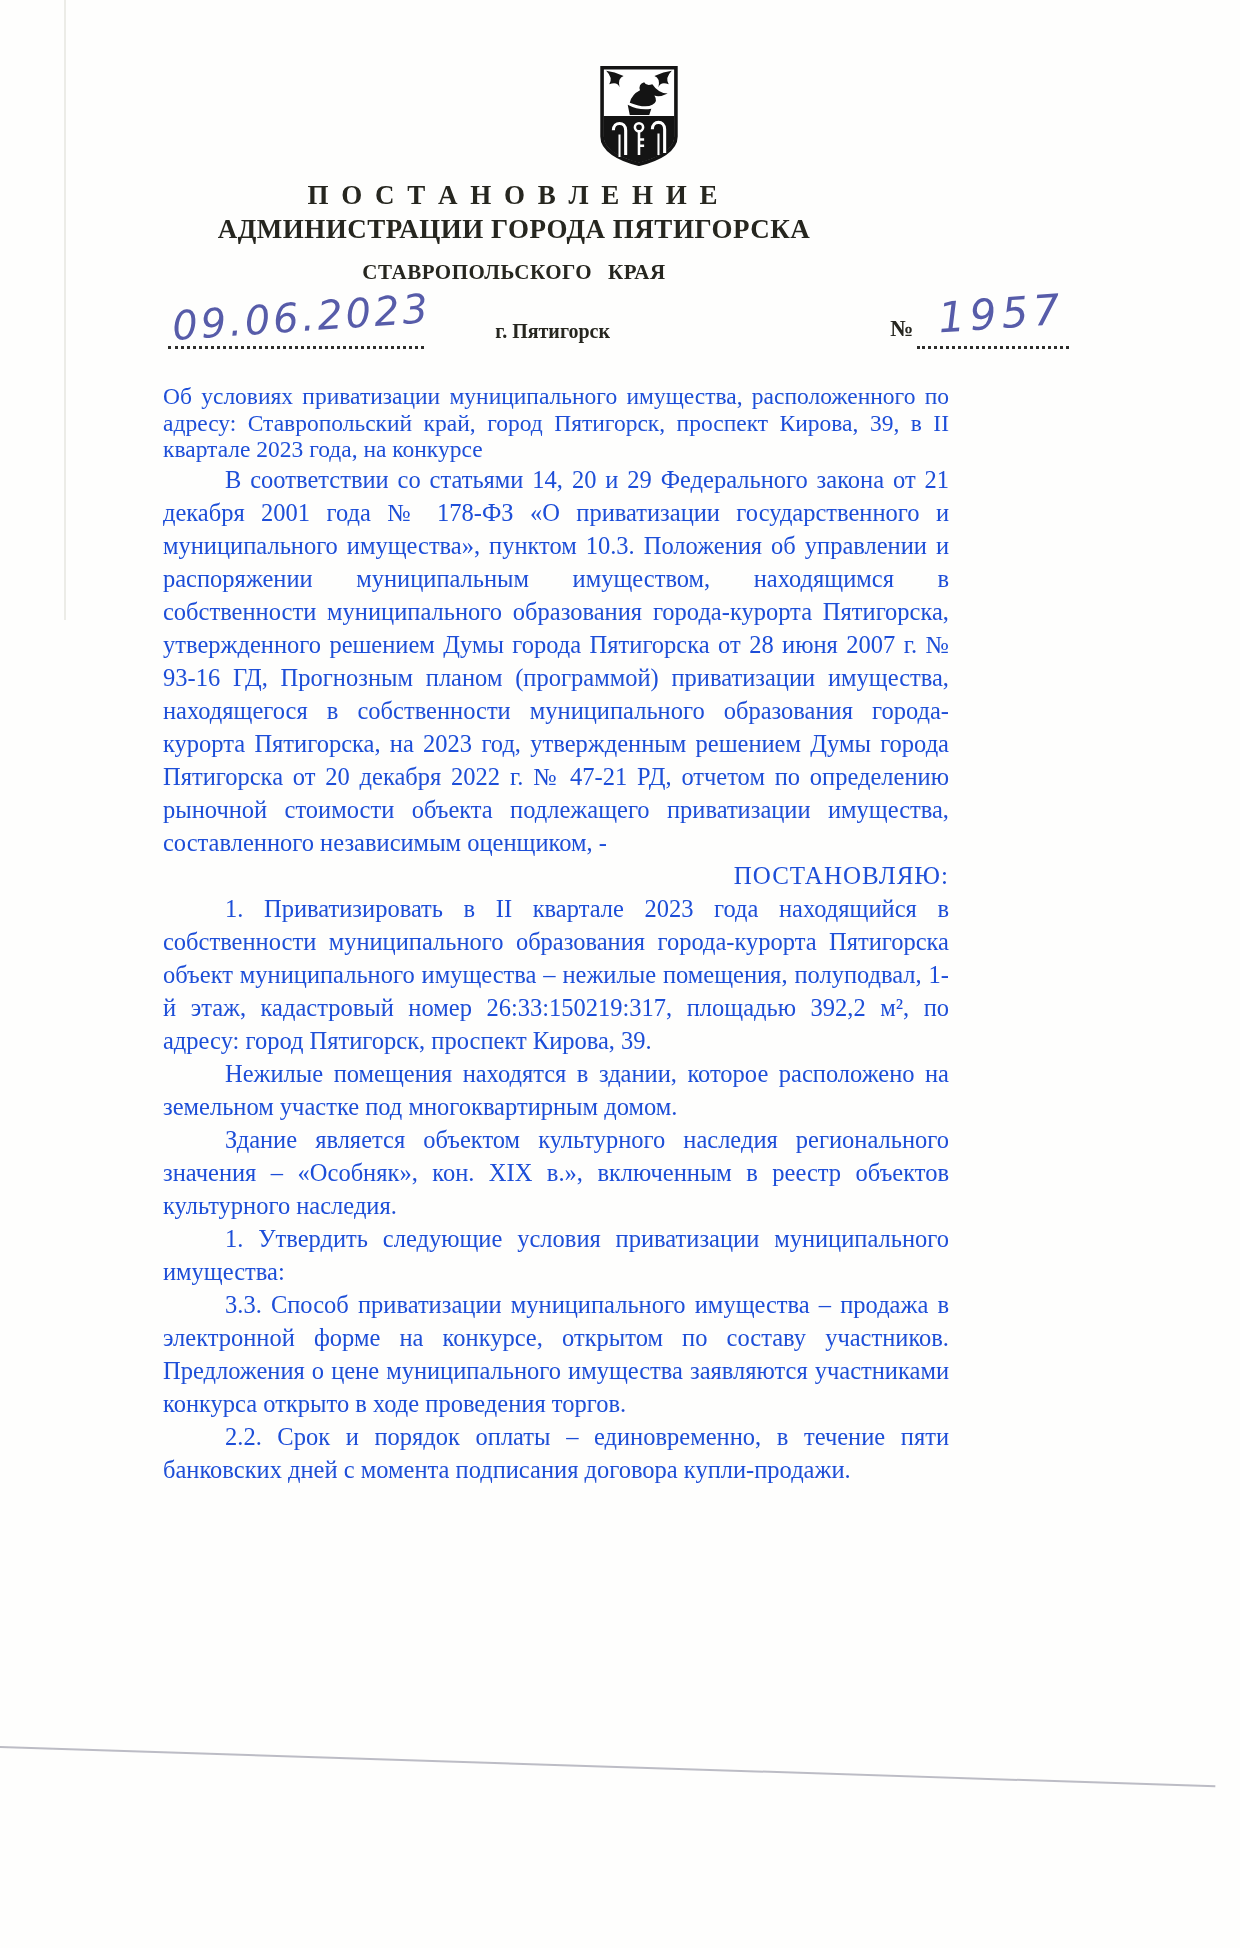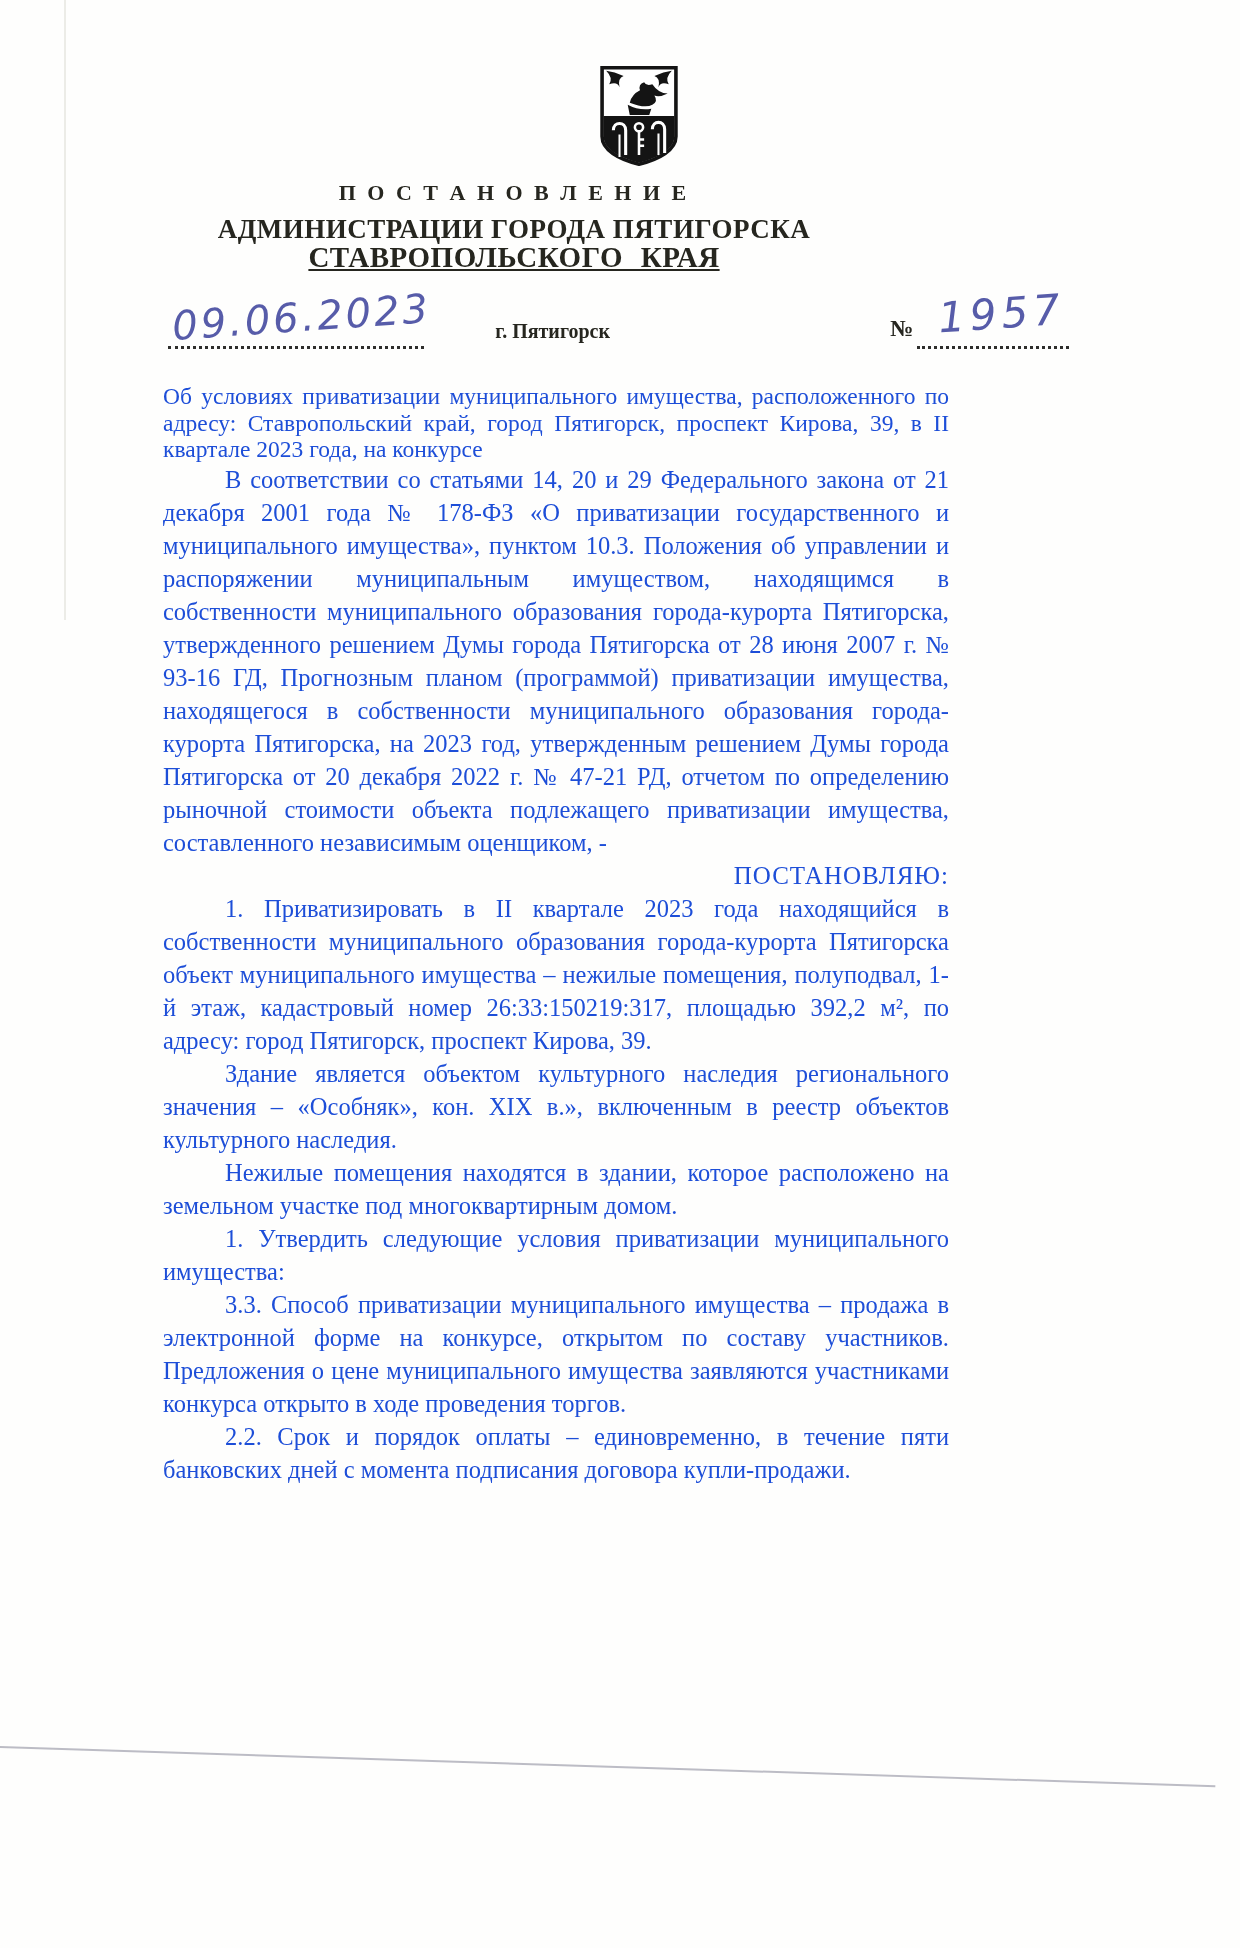--- a/index.html
+++ b/index.html
@@ -24,23 +24,23 @@
     background:#dddcd5; opacity:.55;
   }
   
   .emblem {
     position:absolute; left:599px; top:64px; width:80px; height:104px;
   }
   .hdr {
     position:absolute; left:0; width:1028px; text-align:center;
     color:#26261f; font-weight:bold; white-space:nowrap;
   }
-  .hdr-title   { top:180px; font-size:22px; letter-spacing:3px; }
+  .hdr-title   { top:180px; font-size:27px; letter-spacing:3px; }
   .hdr-org     { top:214px; font-size:27px; letter-spacing:.5px; }
-  .hdr-region  { top:241px; font-size:29px; letter-spacing:.5px; word-spacing:10px;text-decoration:underline; }
+  .hdr-region  { top:260px; font-size:21px; letter-spacing:.5px; word-spacing:10px; }
   
   .handwriting {
     position:absolute;
     font-family:"DejaVu Sans", sans-serif;
     font-style:italic; color:#575ca9;
     white-space:nowrap; line-height:1;
   }
   .date-script { left:172px; top:297px; font-size:40px; letter-spacing:3px; transform:rotate(-4deg); }
   .num-script  { left:938px; top:293px; font-size:42px; letter-spacing:5px; transform:rotate(-4deg); }
   .dots {
@@ -106,20 +106,20 @@
   <div class="place">г. Пятигорск</div>
   <div class="num-label">№</div>
   <div class="dots num-dots"></div>
   <div class="handwriting num-script">1957</div>
 
   <div class="body-block">
     <p class="subject">Об условиях приватизации муниципального имущества, расположенного по адресу: Ставропольский край, город Пятигорск, проспект Кирова, 39, в II квартале 2023 года, на конкурсе</p>
     <p class="para preamble">В соответствии со статьями 14, 20 и 29 Федерального закона от 21 декабря 2001 года № 178-ФЗ «О приватизации государственного и муниципального имущества», пунктом 10.3. Положения об управлении и распоряжении муниципальным имуществом, находящимся в собственности муниципального образования города-курорта Пятигорска, утвержденного решением Думы города Пятигорска от 28 июня 2007 г. № 93-16 ГД, Прогнозным планом (программой) приватизации имущества, находящегося в собственности муниципального образования города-курорта Пятигорска, на 2023 год, утвержденным решением Думы города Пятигорска от 20 декабря 2022 г. № 47-21 РД, отчетом по определению рыночной стоимости объекта подлежащего приватизации имущества, составленного независимым оценщиком, -</p>
     <p class="resolve">ПОСТАНОВЛЯЮ:</p>
     <p class="para p-first">1. Приватизировать в II квартале 2023 года находящийся в собственности муниципального образования города-курорта Пятигорска объект муниципального имущества – нежилые помещения, полуподвал, 1-й этаж, кадастровый номер 26:33:150219:317, площадью 392,2 м², по адресу: город Пятигорск, проспект Кирова, 39.</p>
+    <p class="para">Нежилые помещения находятся в здании, которое расположено на земельном участке под многоквартирным домом.</p>
     <p class="para">Здание является объектом культурного наследия регионального значения – «Особняк», кон. XIX в.», включенным в реестр объектов культурного наследия.</p>
-    <p class="para">Нежилые помещения находятся в здании, которое расположено на земельном участке под многоквартирным домом.</p>
     <p class="para p-sec2">1. Утвердить следующие условия приватизации муниципального имущества:</p>
     <p class="para">3.3. Способ приватизации муниципального имущества – продажа в электронной форме на конкурсе, открытом по составу участников. Предложения о цене муниципального имущества заявляются участниками конкурса открыто в ходе проведения торгов.</p>
     <p class="para">2.2. Срок и порядок оплаты – единовременно, в течение пяти банковских дней с момента подписания договора купли-продажи.</p>
   </div>
 
 </div>
 
 </body></html>

